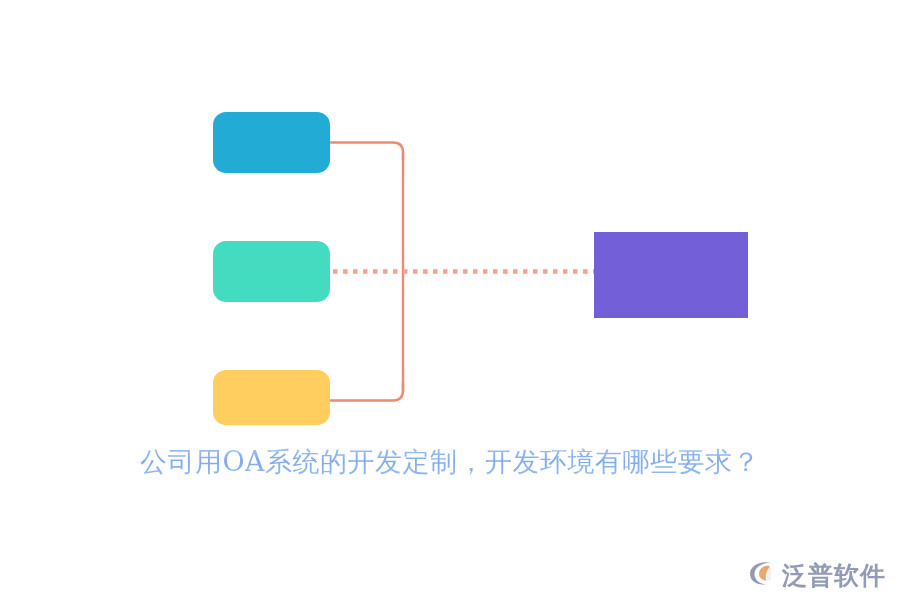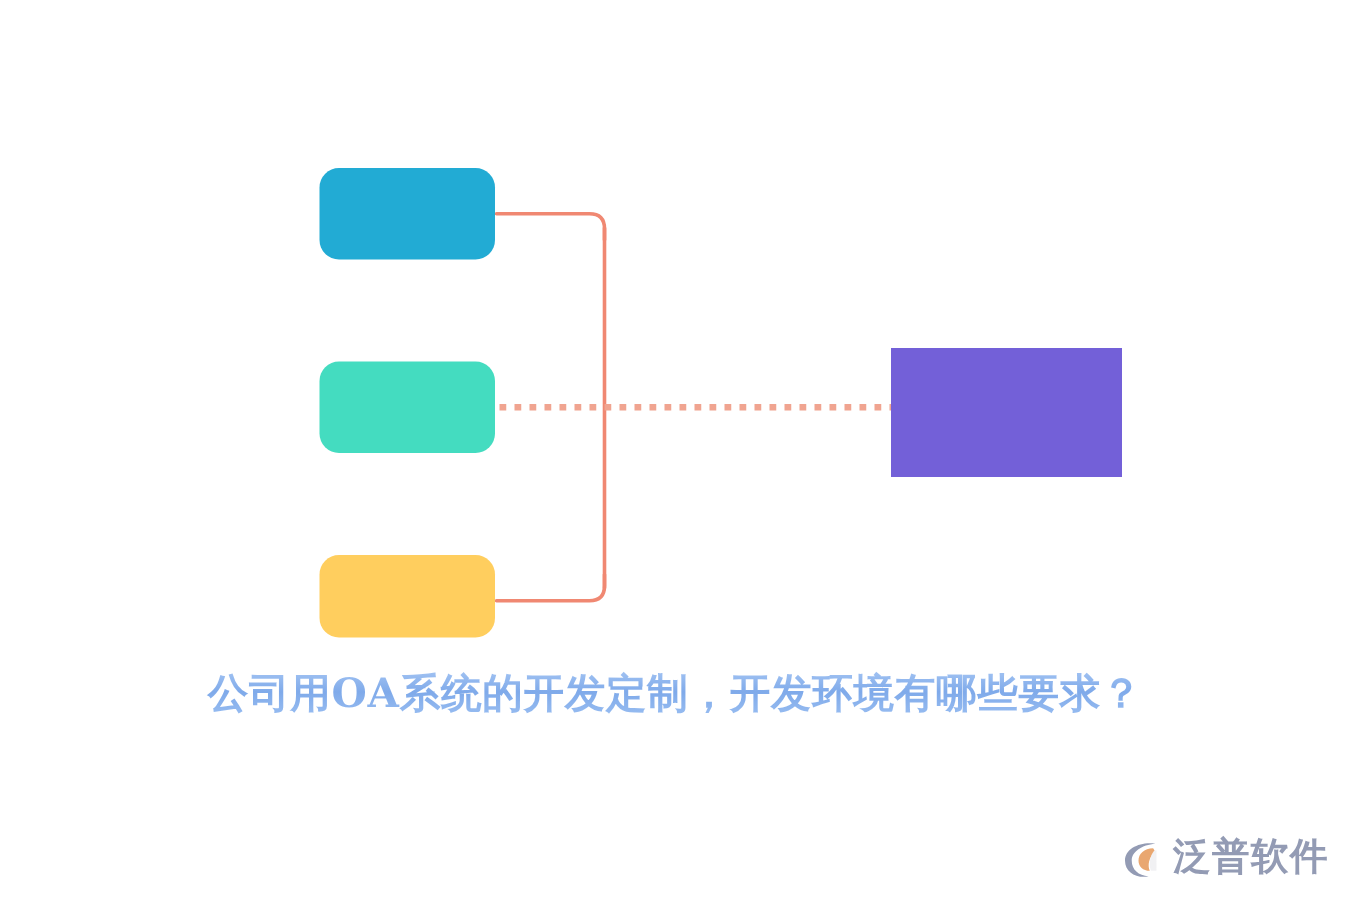--- a/index.html
+++ b/index.html
@@ -69,21 +69,21 @@
 
   
   .caption {
     position: absolute;
     left: 0;
     top: 444px;
     width: 900px;
     text-align: center;
     font-family: "DejaVu Serif", "Liberation Serif", serif;
     font-size: 27px;
-    font-weight: 700;
+    font-weight: 400;
     letter-spacing: 0.5px;
     color: #88B2EE;
     background: linear-gradient(180deg, #A9C8F4 0%, #7FAAEA 48%, #9CC0F2 100%);
     -webkit-background-clip: text;
     background-clip: text;
     -webkit-text-fill-color: transparent;
     white-space: nowrap;
   }
 
   
@@ -91,21 +91,21 @@
     position: absolute;
     right: 14px;
     bottom: 12px;
     display: flex;
     flex-direction: column;
     align-items: center;
     opacity: 0.92;
   }
   .wm-row {
     display: flex;
-    align-items: flex-start;
+    align-items: flex-end;
     gap: 5px;
   }
   .wm-mark {
     width: 30px;
     height: 30px;
     flex: none;
   }
   .wm-brand {
     font-family: "DejaVu Serif", "Liberation Serif", serif;
     font-size: 25px;

